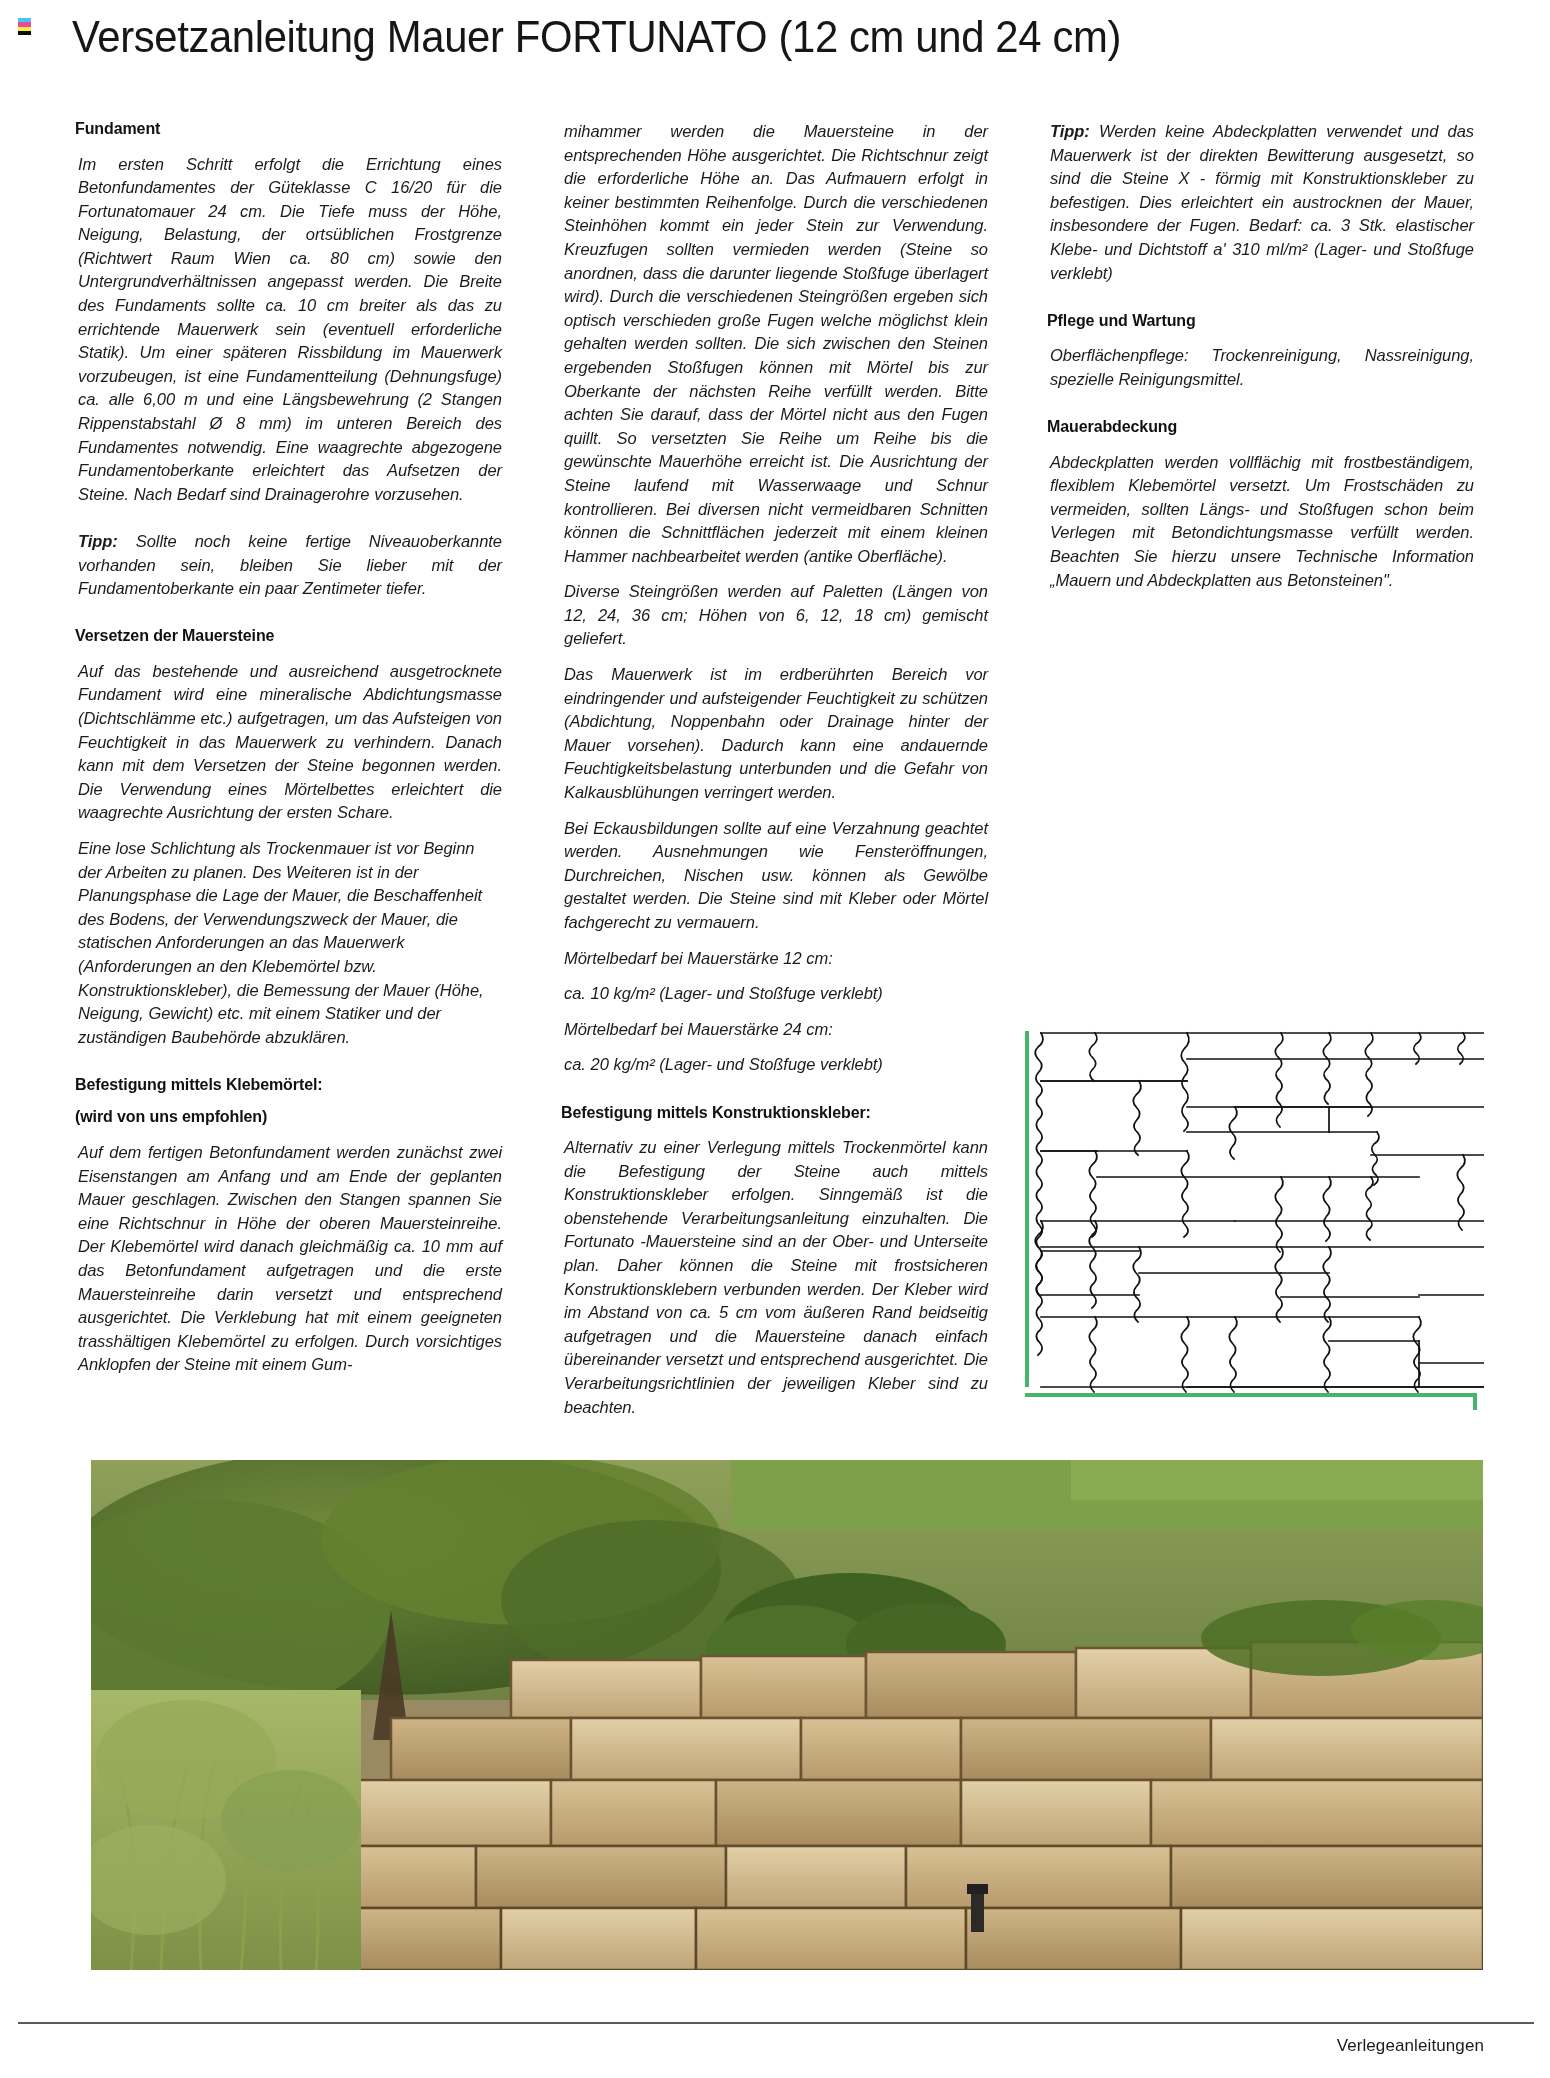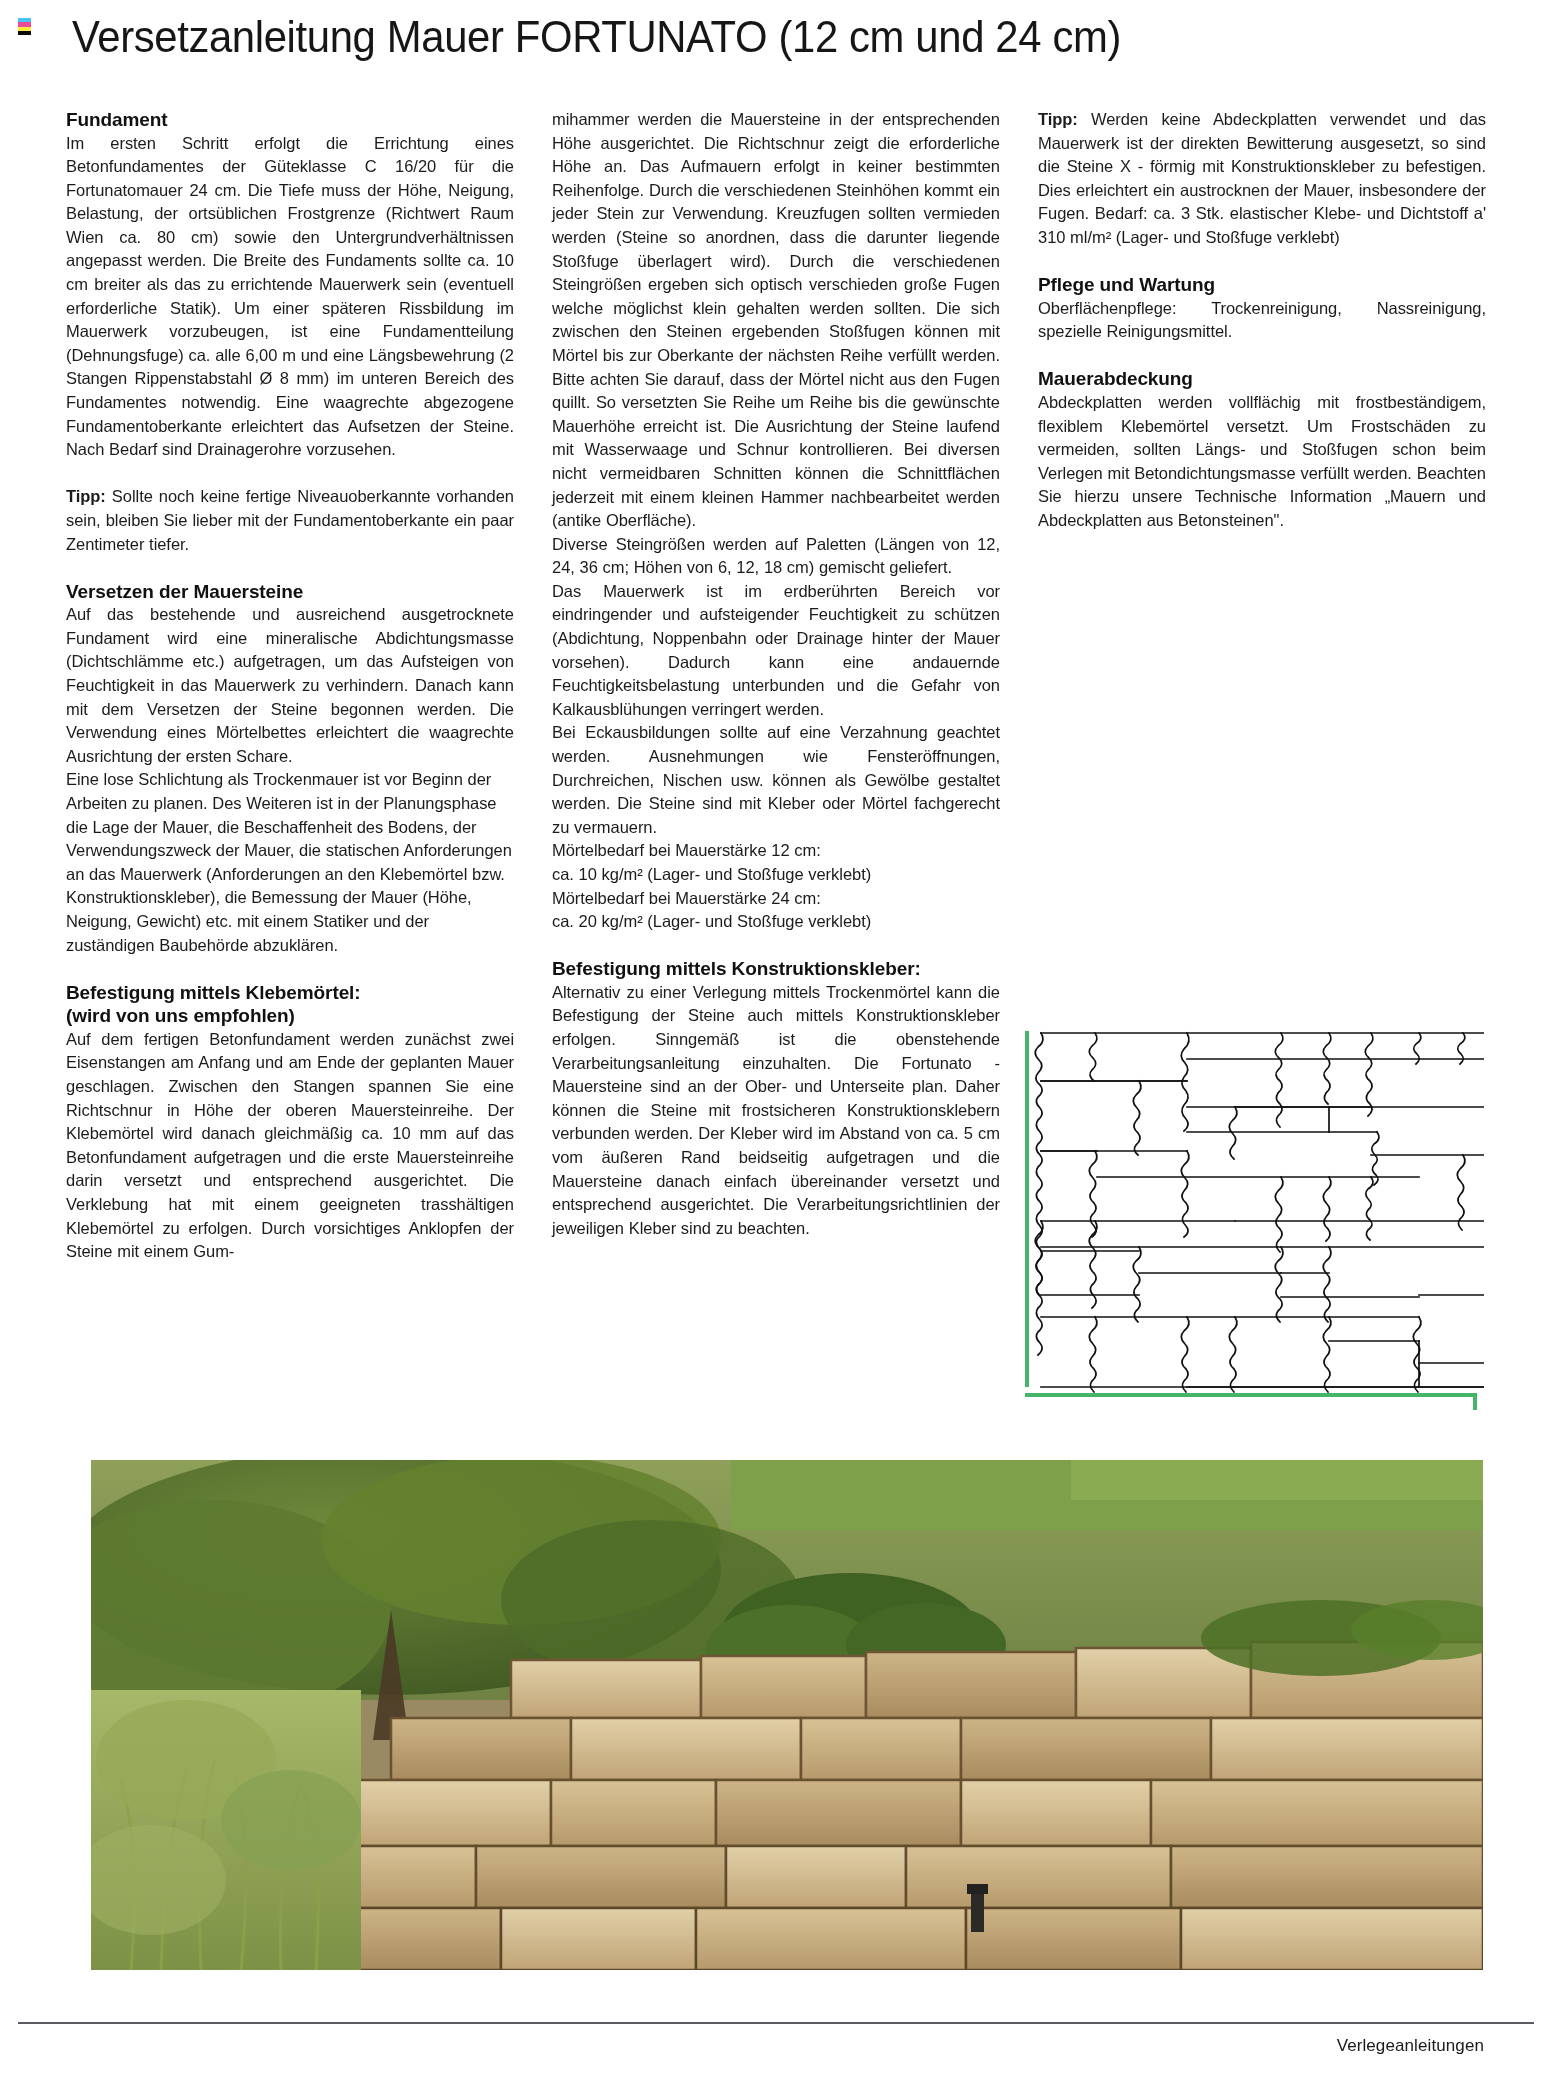--- a/index.html
+++ b/index.html
@@ -62,36 +62,37 @@
     display: flex;
     gap: 38px;
   }
   .col { width: 448px; }
   .col--3 { width: 448px; }
 
   .blk { margin: 0 0 0 0; }
   .blk + .blk { margin-top: 0; }
 
   h2.sec {
-    font-size: 19px;
+    font-size: 16px;
     line-height: 23.5px;
     font-weight: 700;
-    margin: 0;
+    margin: 9px;
     letter-spacing: -0.1px;
     color: #111;
   }
   p.body {
     font-size: 16.5px;
     line-height: 23.6px;
-    margin: 0;
+    margin: 12px;
     text-align: justify;
     hyphens: manual;
     letter-spacing: -0.05px;
     color: #1b1b1b;
     word-spacing: 0.2px;
+    font-style: italic;
   }
   p.body.noj { text-align: left; }
   p.gap { margin-top: 23.6px; }
   .lead { font-weight: 700; }
 
   
   .wall-figure {
     position: absolute;
     left: 1019px;
     top: 1025px;

